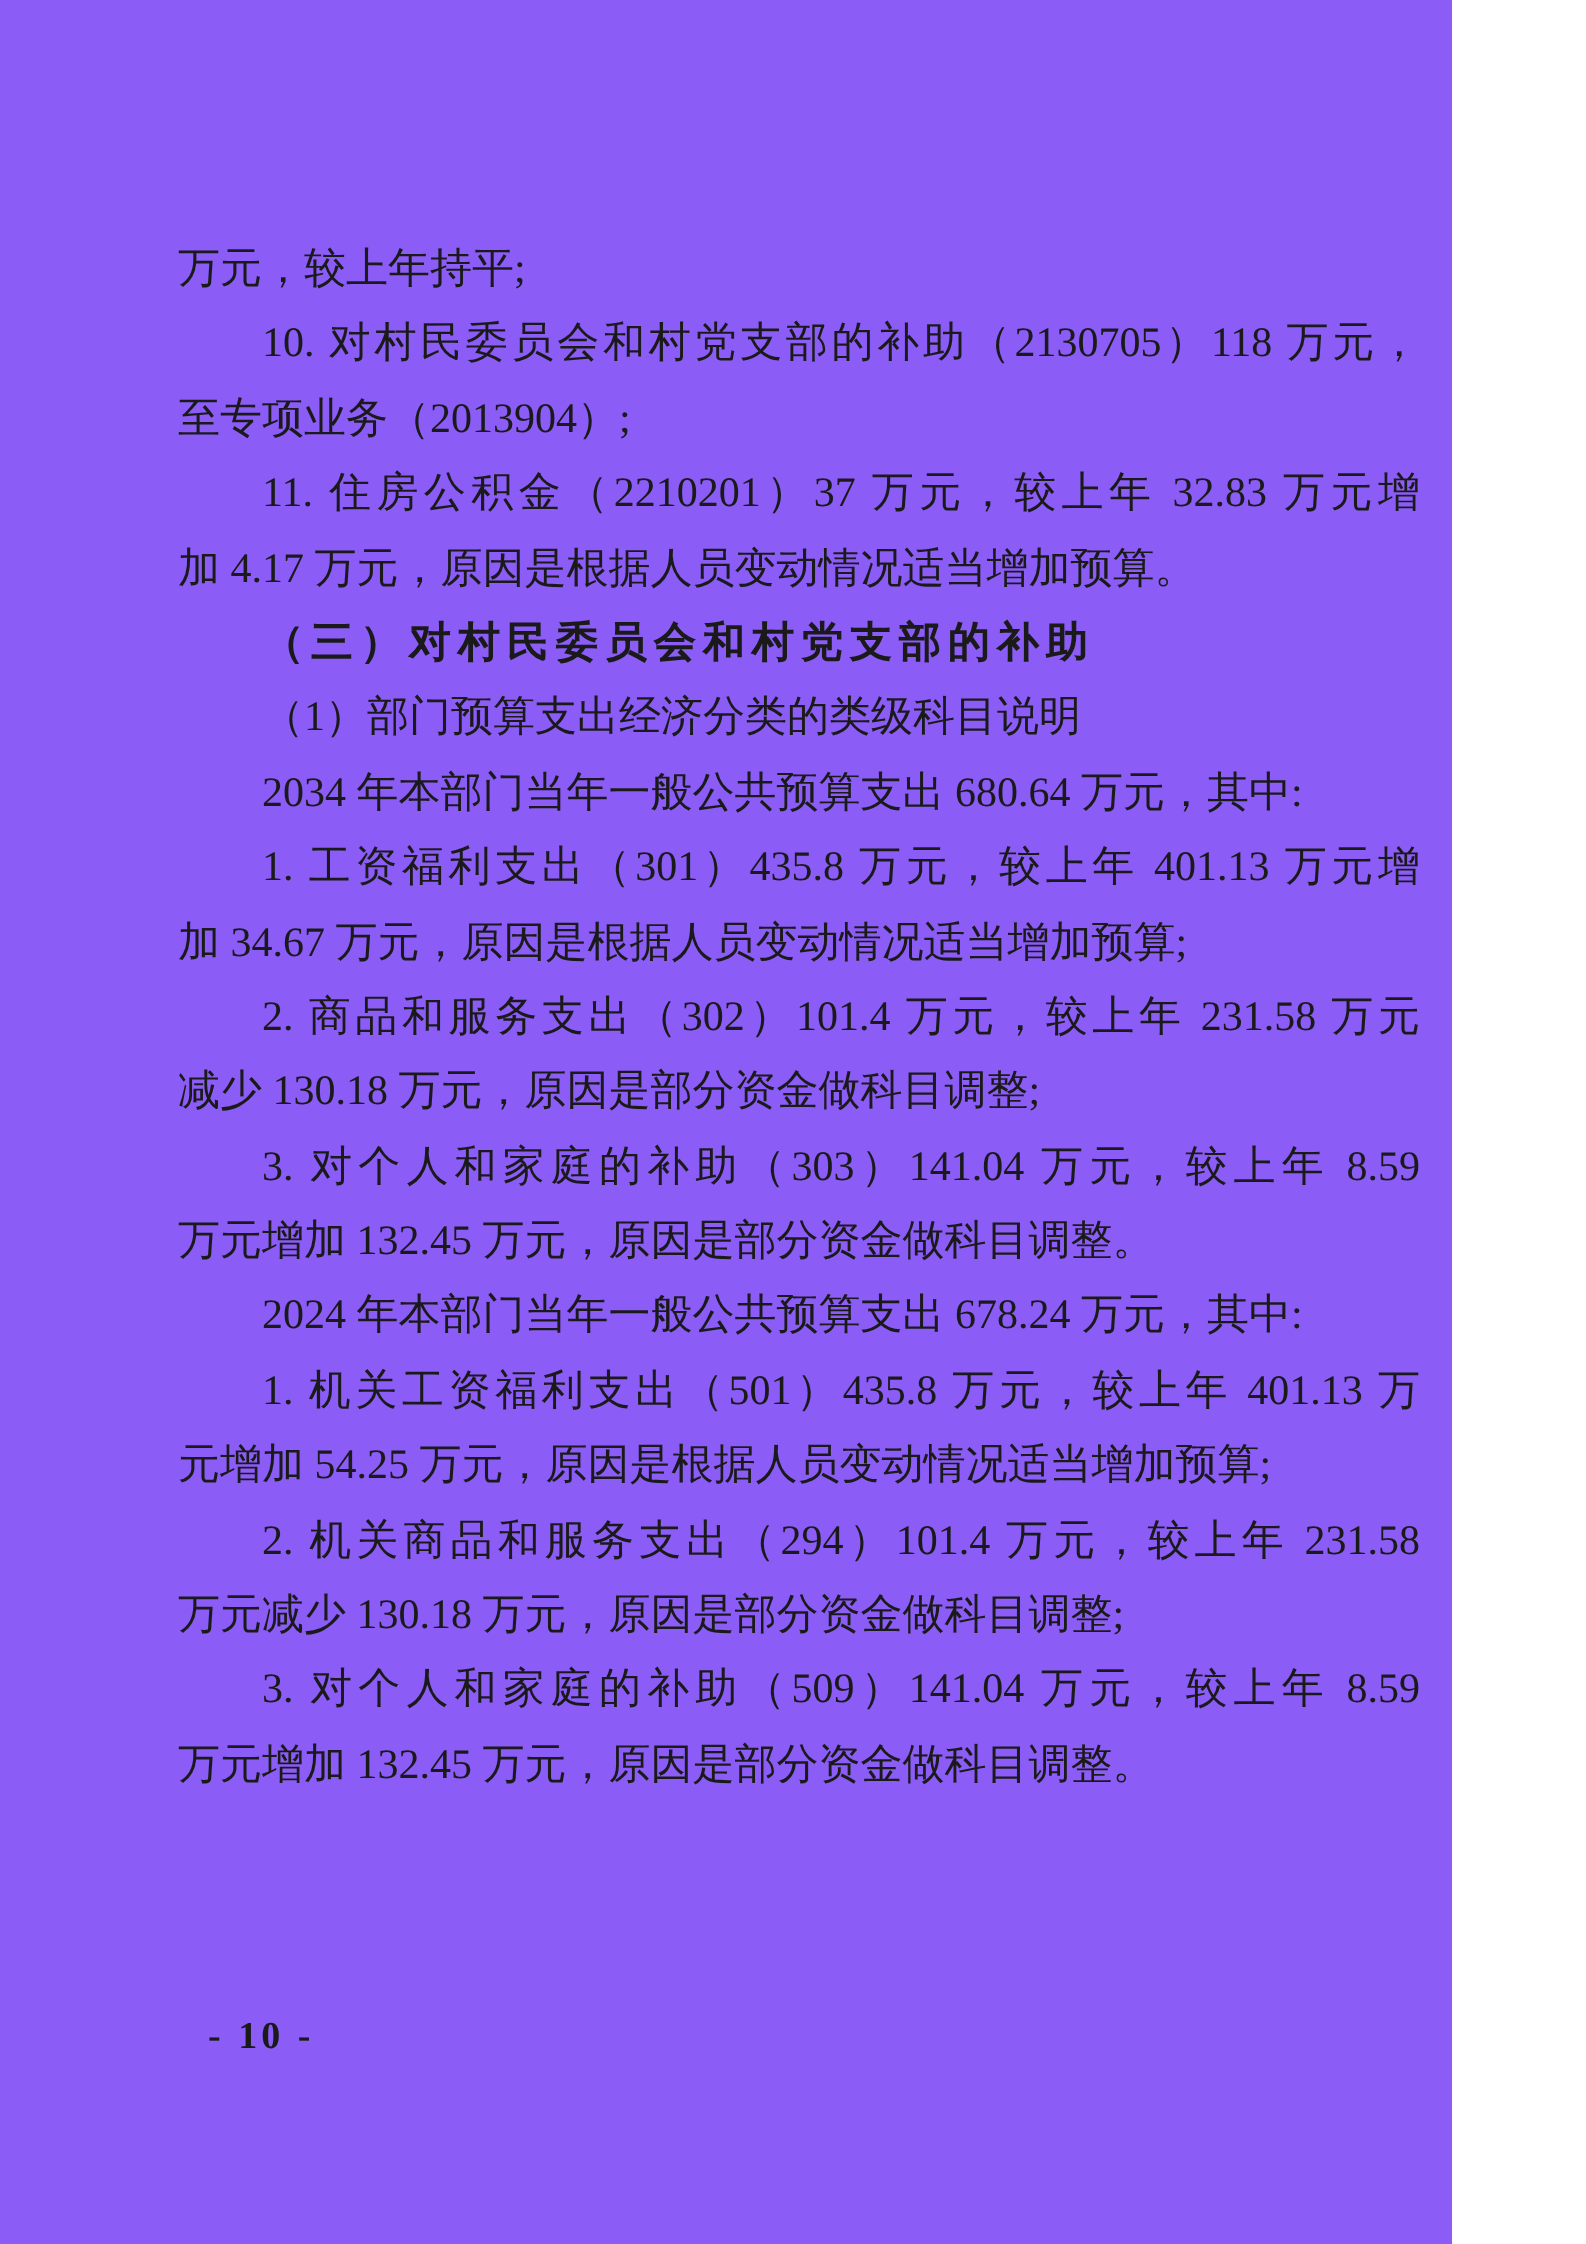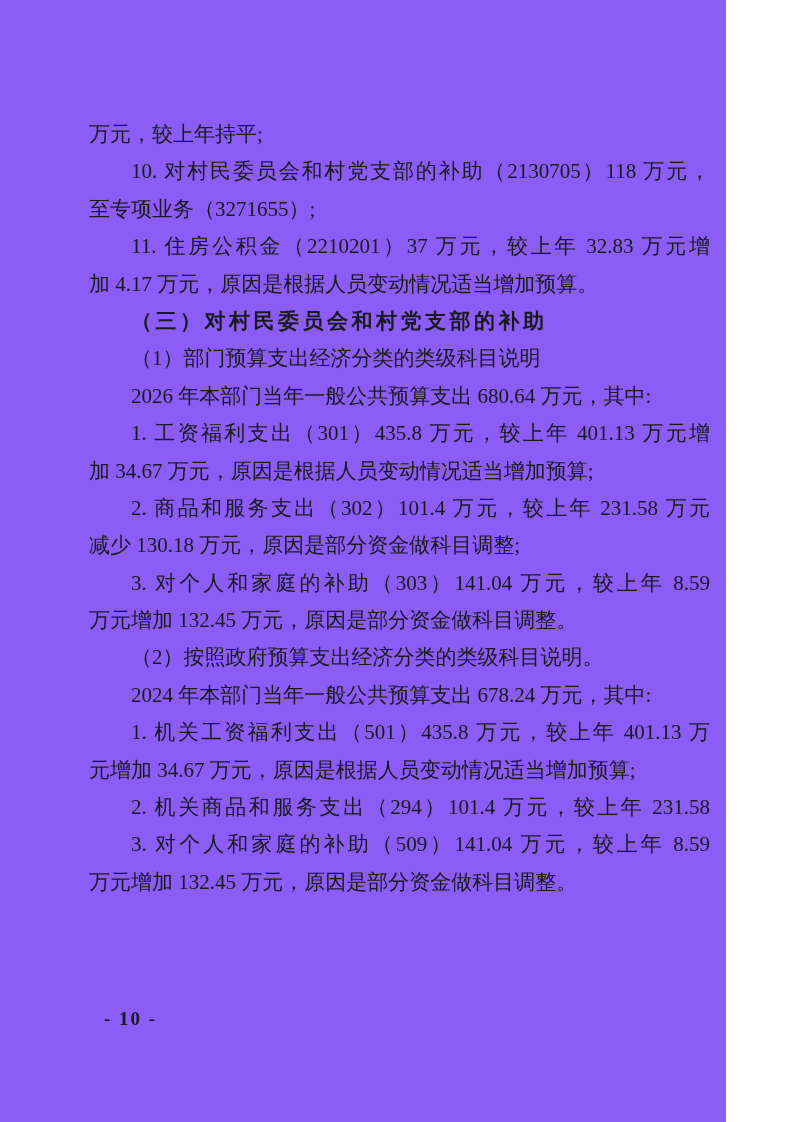--- a/index.html
+++ b/index.html
@@ -52,34 +52,34 @@
     font-weight: bold;
   }
 </style>
 </head>
 <body>
 
 <div class="page">
   <div class="text-block">
       <div class="line">万元，较上年持平;</div>
       <div class="line indent full">10. 对村民委员会和村党支部的补助（2130705）118 万元，</div>
-      <div class="line">至专项业务（3271655）;</div>
+      <div class="line">至专项业务（2013904）;</div>
       <div class="line indent full">11. 住房公积金（2210201）37 万元，较上年 32.83 万元增</div>
       <div class="line">加 4.17 万元，原因是根据人员变动情况适当增加预算。</div>
       <div class="line indent heading">（三）对村民委员会和村党支部的补助</div>
       <div class="line indent">（1）部门预算支出经济分类的类级科目说明</div>
-      <div class="line indent">2026 年本部门当年一般公共预算支出 680.64 万元，其中:</div>
+      <div class="line indent">2034 年本部门当年一般公共预算支出 680.64 万元，其中:</div>
       <div class="line indent full">1. 工资福利支出（301）435.8 万元，较上年 401.13 万元增</div>
       <div class="line">加 34.67 万元，原因是根据人员变动情况适当增加预算;</div>
       <div class="line indent full">2. 商品和服务支出（302）101.4 万元，较上年 231.58 万元</div>
       <div class="line">减少 130.18 万元，原因是部分资金做科目调整;</div>
       <div class="line indent full">3. 对个人和家庭的补助（303）141.04 万元，较上年 8.59</div>
       <div class="line">万元增加 132.45 万元，原因是部分资金做科目调整。</div>
-      <div class="line indent">（2）按照政府预算支出经济分类的类级科目说明。</div>
       <div class="line indent">2024 年本部门当年一般公共预算支出 678.24 万元，其中:</div>
       <div class="line indent full">1. 机关工资福利支出（501）435.8 万元，较上年 401.13 万</div>
-      <div class="line">元增加 34.67 万元，原因是根据人员变动情况适当增加预算;</div>
+      <div class="line">元增加 54.25 万元，原因是根据人员变动情况适当增加预算;</div>
       <div class="line indent full">2. 机关商品和服务支出（294）101.4 万元，较上年 231.58</div>
+      <div class="line">万元减少 130.18 万元，原因是部分资金做科目调整;</div>
       <div class="line indent full">3. 对个人和家庭的补助（509）141.04 万元，较上年 8.59</div>
       <div class="line">万元增加 132.45 万元，原因是部分资金做科目调整。</div>
     </div>
   <div class="footer">- 10 -</div>
 </div>
 
 </body></html>

